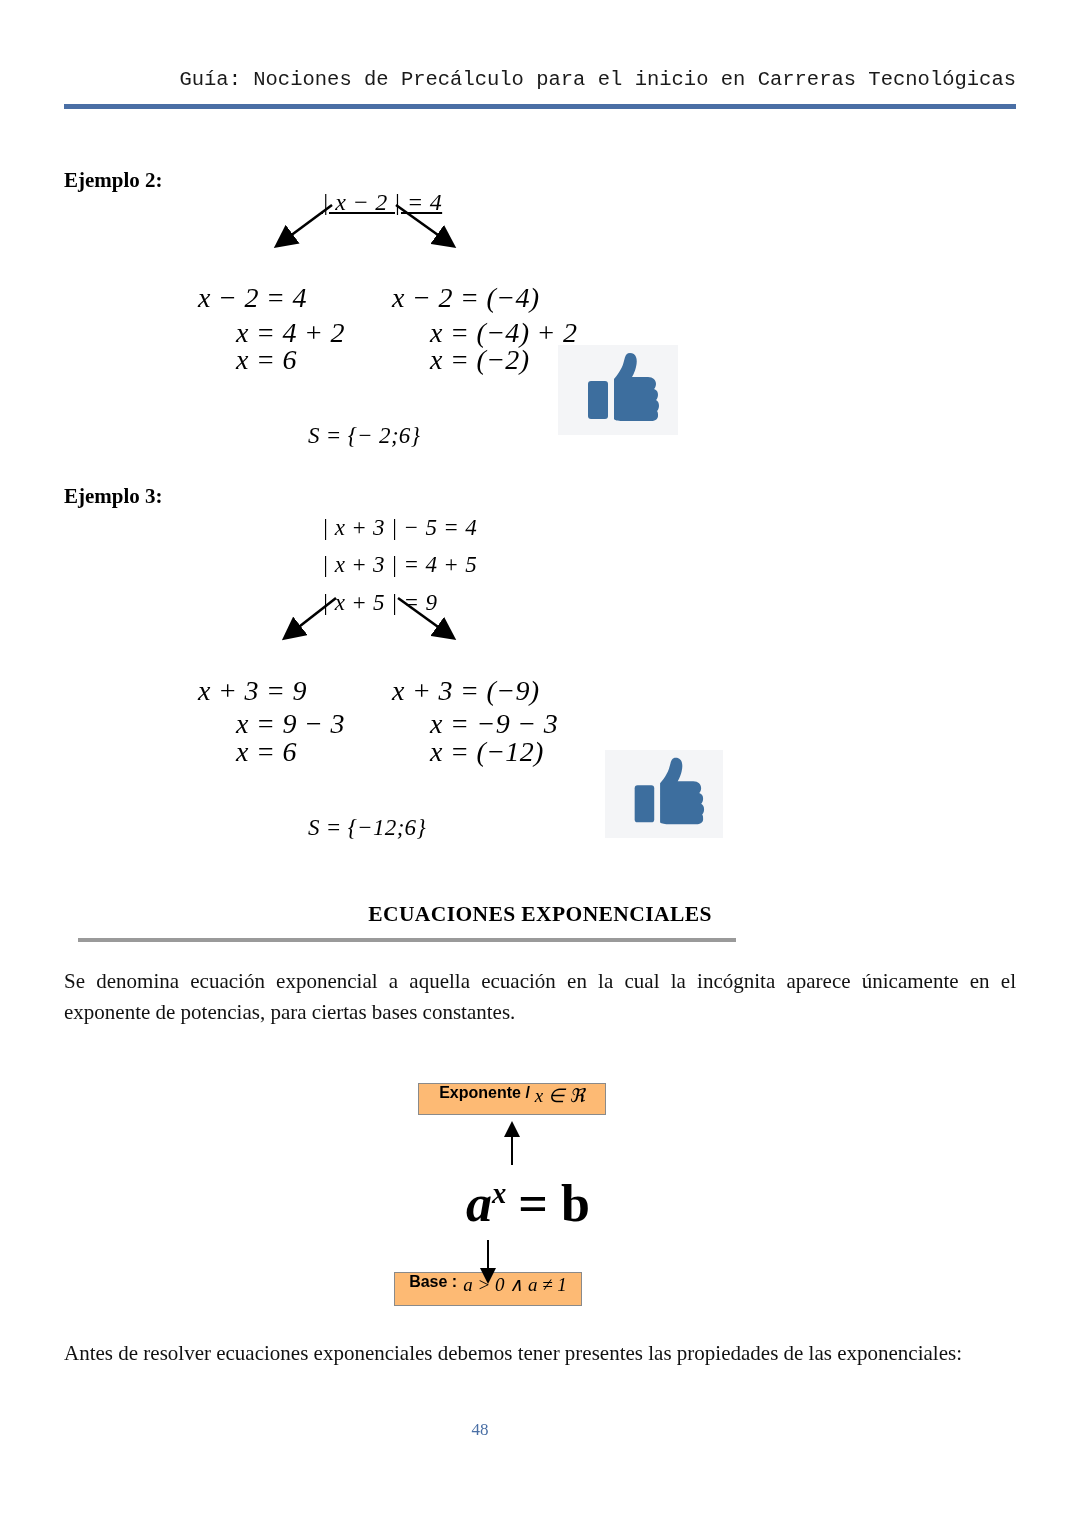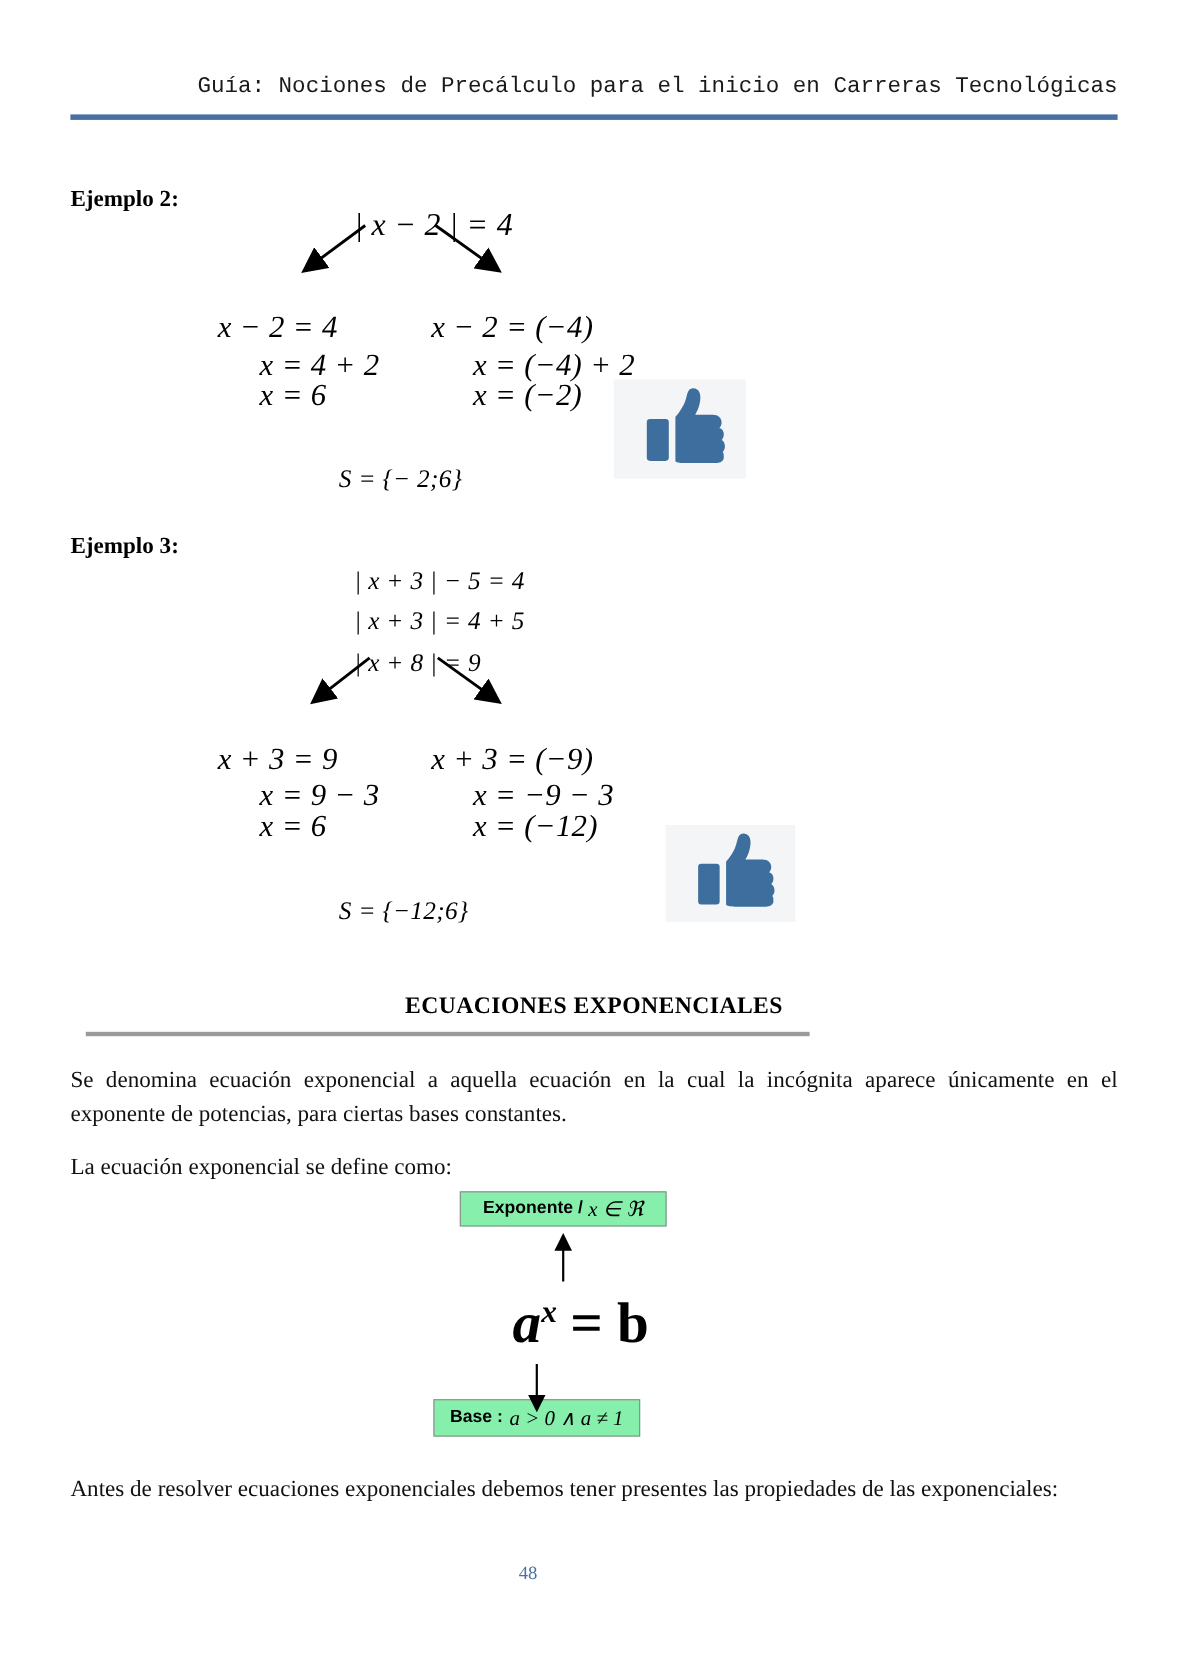--- a/index.html
+++ b/index.html
@@ -107,25 +107,25 @@
   .diagram {
     position: absolute;
     top: 1078px;
     left: 0;
     width: 1080px;
     height: 240px;
   }
   .box {
     position: absolute;
     border: 1px solid #8a8a8a;
-    background: #86efac;
+    background: #fdba74;
     font-size: 16px;
     font-family: "Liberation Sans", sans-serif;
     display: flex;
-    align-items: center;
+    align-items: flex-start;
     justify-content: center;
     padding: 0 10px;
     box-sizing: border-box;
     white-space: nowrap;
   }
   .box b { font-weight: bold; }
   .box i { font-family: "Liberation Serif", serif; font-style: italic; font-size: 19px; }
   .formula-main {
     position: absolute;
     font-family: "Liberation Serif", serif;
@@ -151,21 +151,21 @@
 </head>
 <body>
 
 <div class="page">
 
   <div class="header-text">Guía: Nociones de Precálculo para el inicio en Carreras Tecnológicas</div>
   <div class="header-rule"></div>
 
   <div class="abs bold-label" style="top:137px; left:64px;">Ejemplo 2:</div>
 
-  <div class="abs math" style="top:158px; left:322px; font-size:29px;">| x − 2 | = 4</div>
+  <div class="abs math" style="top:158px; left:322px; font-size:24px;text-decoration:underline;">| x − 2 | = 4</div>
 
   <div class="abs math" style="top:251px; left:198px;">x − 2 = 4</div>
   <div class="abs math" style="top:286px; left:236px;">x = 4 + 2</div>
   <div class="abs math" style="top:313px; left:236px;">x = 6</div>
 
   <div class="abs math" style="top:251px; left:392px;">x − 2 = (−4)</div>
   <div class="abs math" style="top:286px; left:430px;">x = (−4) + 2</div>
   <div class="abs math" style="top:313px; left:430px;">x = (−2)</div>
 
   <div class="abs math" style="top:392px; left:308px; font-size:23px;">S = {− 2;6}</div>
@@ -175,21 +175,21 @@
       <rect x="0" y="0" width="120" height="90" fill="#f4f5f7"></rect>
       <rect x="30" y="36" width="20" height="38" rx="3" fill="#3d6e9e"></rect>
       <path d="M56 74 L56 34 C56 34 60 30 64 22 C67 16 66 8 72 8 C78 8 80 14 78 22 C77 27 74 32 74 32 L90 32 C95 32 98 35 98 39 C98 42 96 44 96 44 C99 45 100 47 100 50 C100 53 98 55 98 55 C100 56 101 58 101 61 C101 64 99 66 99 66 C100 67 100 69 100 71 C100 74 97 76 93 76 L64 76 C60 76 56 75 56 74 Z" fill="#3d6e9e"></path>
     </svg>
   </div>
 
   <div class="abs bold-label" style="top:453px; left:64px;">Ejemplo 3:</div>
 
   <div class="abs math" style="top:484px; left:322px; font-size:23px;">| x + 3 | − 5 = 4</div>
   <div class="abs math" style="top:521px; left:322px; font-size:23px;">| x + 3 | = 4 + 5</div>
-  <div class="abs math" style="top:559px; left:322px; font-size:23px;">| x + 8 | = 9</div>
+  <div class="abs math" style="top:559px; left:322px; font-size:23px;">| x + 5 | = 9</div>
 
   <div class="abs math" style="top:644px; left:198px;">x + 3 = 9</div>
   <div class="abs math" style="top:677px; left:236px;">x = 9 − 3</div>
   <div class="abs math" style="top:705px; left:236px;">x = 6</div>
 
   <div class="abs math" style="top:644px; left:392px;">x + 3 = (−9)</div>
   <div class="abs math" style="top:677px; left:430px;">x = −9 − 3</div>
   <div class="abs math" style="top:705px; left:430px;">x = (−12)</div>
 
   <div class="abs math" style="top:784px; left:308px; font-size:23px;">S = {−12;6}</div>
@@ -199,21 +199,20 @@
       <rect x="0" y="0" width="120" height="90" fill="#f4f5f7"></rect>
       <rect x="30" y="36" width="20" height="38" rx="3" fill="#3d6e9e"></rect>
       <path d="M56 74 L56 34 C56 34 60 30 64 22 C67 16 66 8 72 8 C78 8 80 14 78 22 C77 27 74 32 74 32 L90 32 C95 32 98 35 98 39 C98 42 96 44 96 44 C99 45 100 47 100 50 C100 53 98 55 98 55 C100 56 101 58 101 61 C101 64 99 66 99 66 C100 67 100 69 100 71 C100 74 97 76 93 76 L64 76 C60 76 56 75 56 74 Z" fill="#3d6e9e"></path>
     </svg>
   </div>
 
   <div class="section-title">ECUACIONES EXPONENCIALES</div>
   <div class="section-rule"></div>
 
   <div class="body-text" style="top:966px; left:64px; width:952px;">Se denomina ecuación exponencial a aquella ecuación en la cual la incógnita aparece únicamente en el exponente de potencias, para ciertas bases constantes.</div>
-  <div class="body-text" style="top:1045px; left:64px; width:952px;">La ecuación exponencial se define como:</div>
 
   <div class="diagram">
     <div class="box" style="top:5px; left:418px; width:188px; height:32px;">
       <b>Exponente /</b>
       <i style="margin-left:5px;">x ∈ ℜ</i>
     </div>
 
     <div class="formula-main" style="top:96px; left:466px;">
       <span>a</span><sup>x</sup><span style="font-style:normal; margin-left:12px;">= b</span>
     </div>

